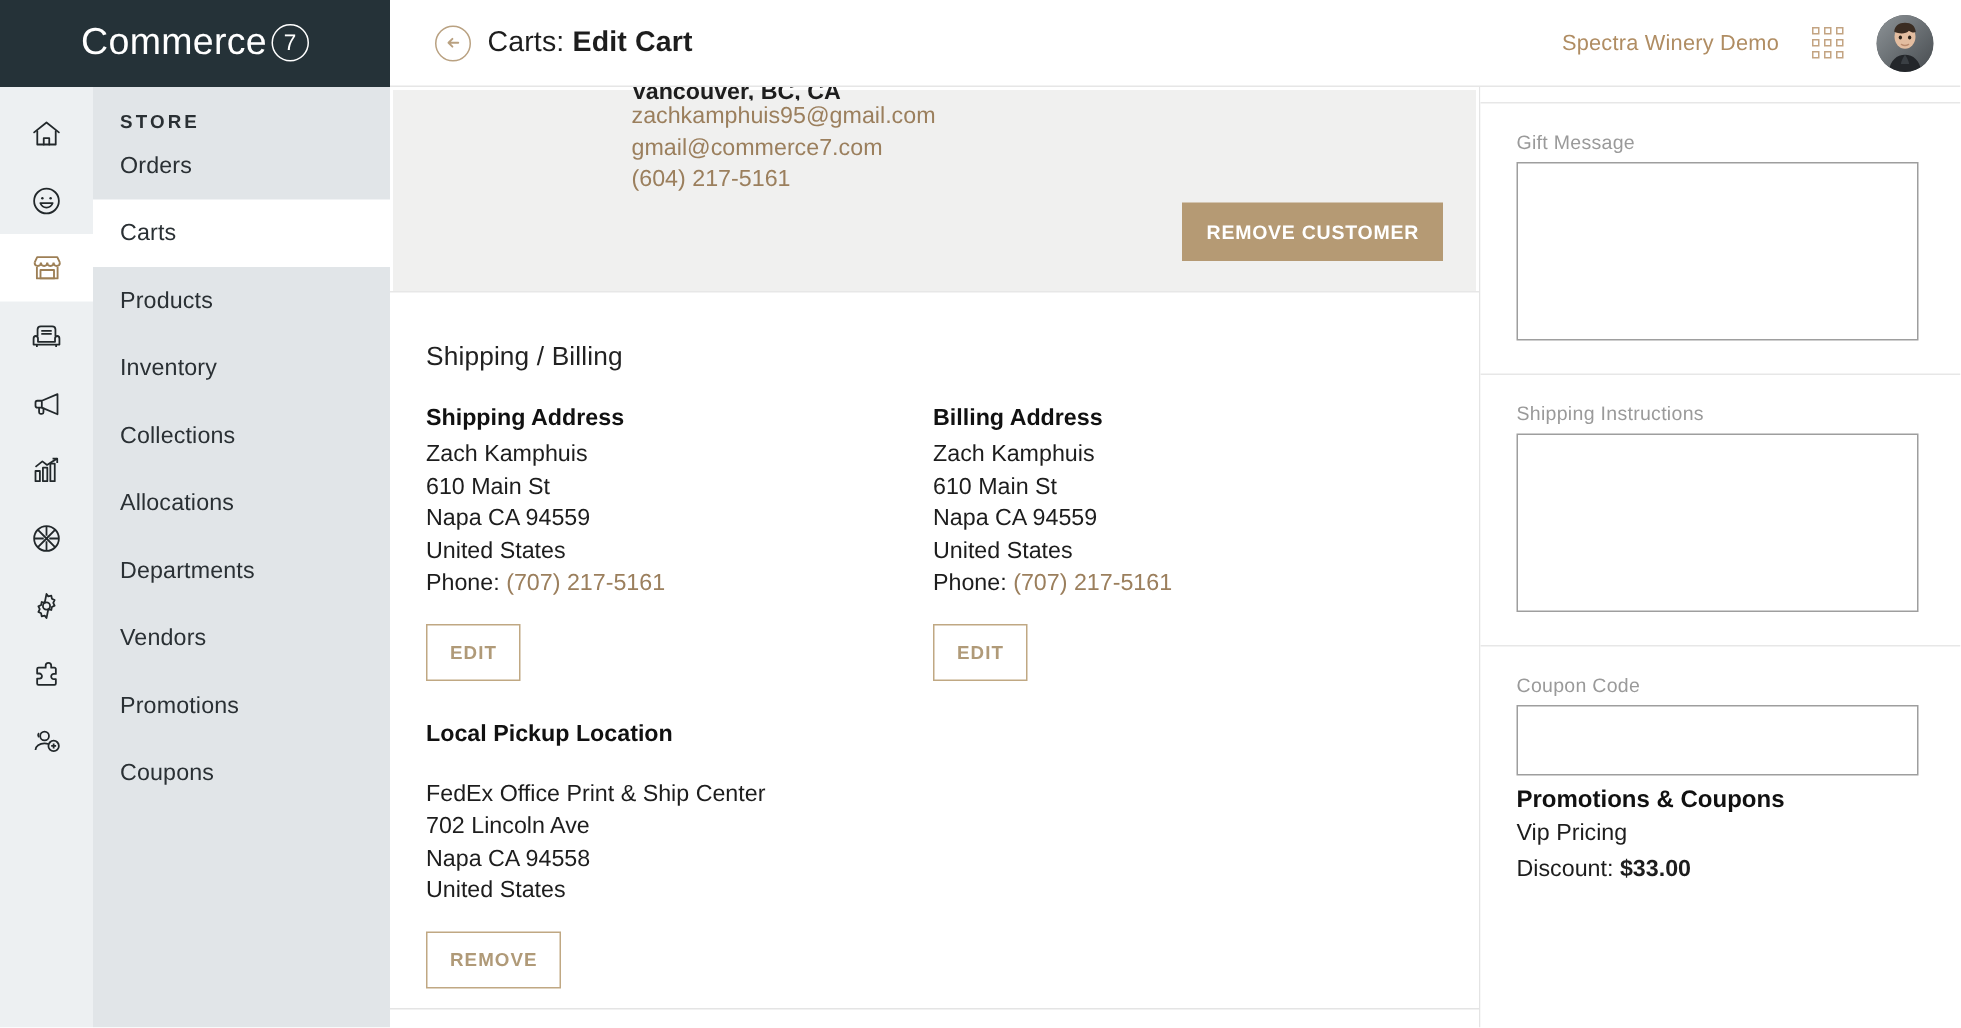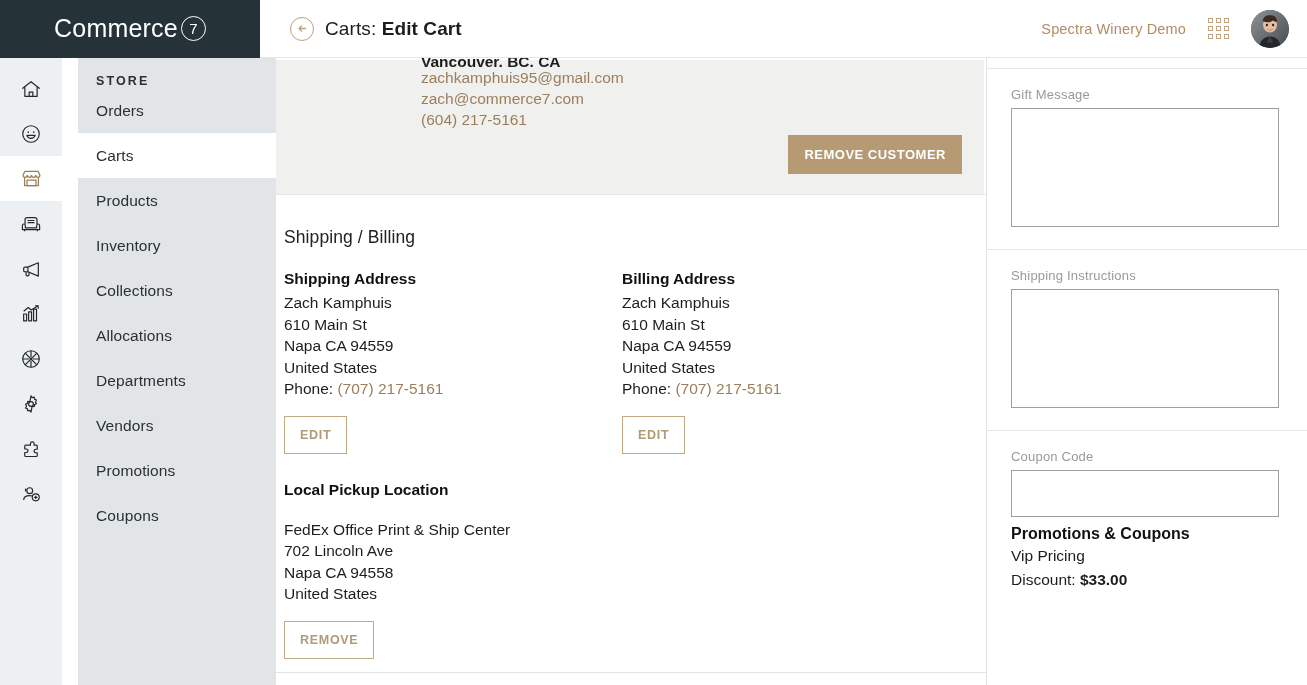--- a/index.html
+++ b/index.html
@@ -68,21 +68,21 @@
   .rail-item {
     width: 62px; height: 45px;
     display: flex; align-items: center; justify-content: center;
     color: #22282b;
   }
   .rail-item.active { background: #ffffff; color: #9d7f55; }
   .rail-item svg { display: block; }
 
   
   .menu {
-    position: absolute; top: 58px; left: 78px; width: 198px; bottom: 0;
+    position: absolute; top: 58px; left: 62px; width: 198px; bottom: 0;
     background: #e1e5e8;
     z-index: 15;
   }
   .menu-title {
     font-size: 12.5px; font-weight: 700; letter-spacing: 2.1px;
     color: #2a3034; padding: 16px 0 0 18px;
   }
   .menu-item {
     height: 45px; display: flex; align-items: center;
     padding-left: 18px; font-size: 15.5px; color: #2a3034;
@@ -374,21 +374,21 @@
   </div>
 
   <div class="content">
 
     <div class="col-main">
 
       <div class="customer-card">
         <div class="cust-lines">
           <div class="cust-clip">Vancouver, BC, CA</div>
           <div class="cust-link">zachkamphuis95@gmail.com</div>
-          <div class="cust-link">zach@commerce7.com</div>
+          <div class="cust-link">gmail@commerce7.com</div>
           <div class="cust-link">(604) 217-5161</div>
         </div>
         <button class="btn-remove-customer">REMOVE CUSTOMER</button>
       </div>
 
       <div class="sb-card">
         <div class="sb-heading">Shipping / Billing</div>
 
         <div class="addr-grid">
           <div class="addr-col">

